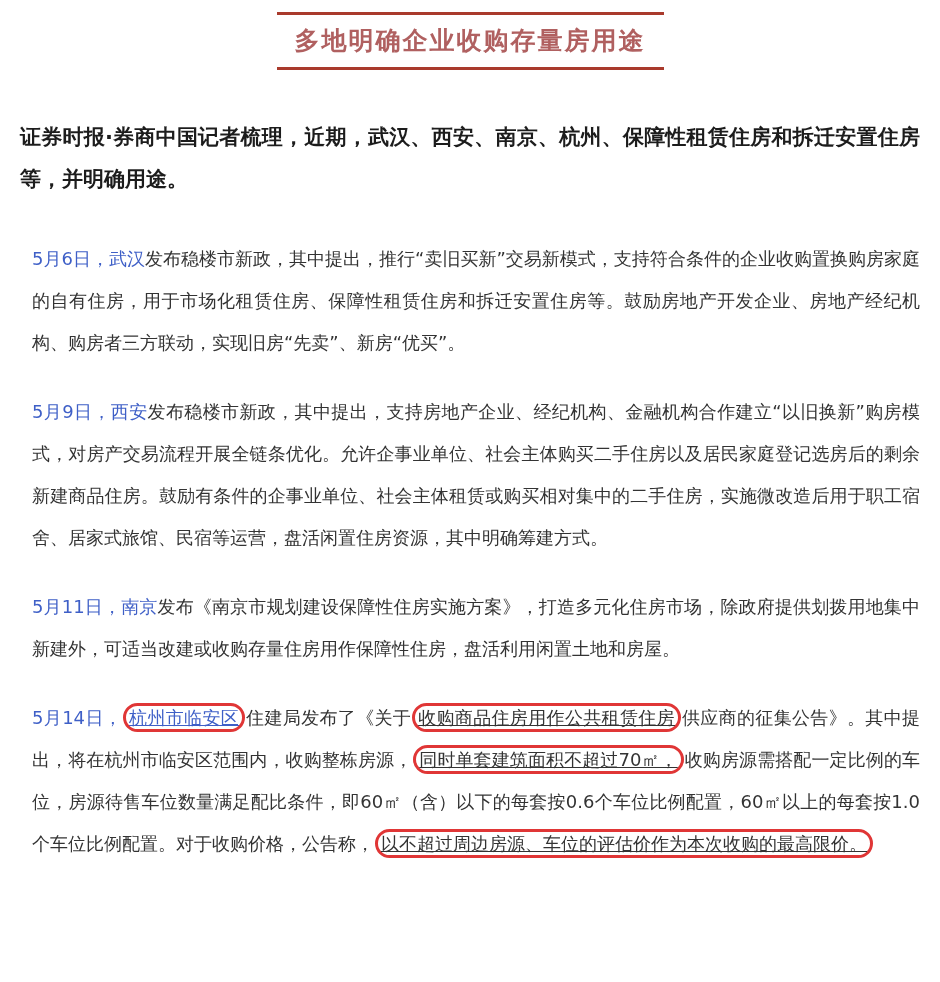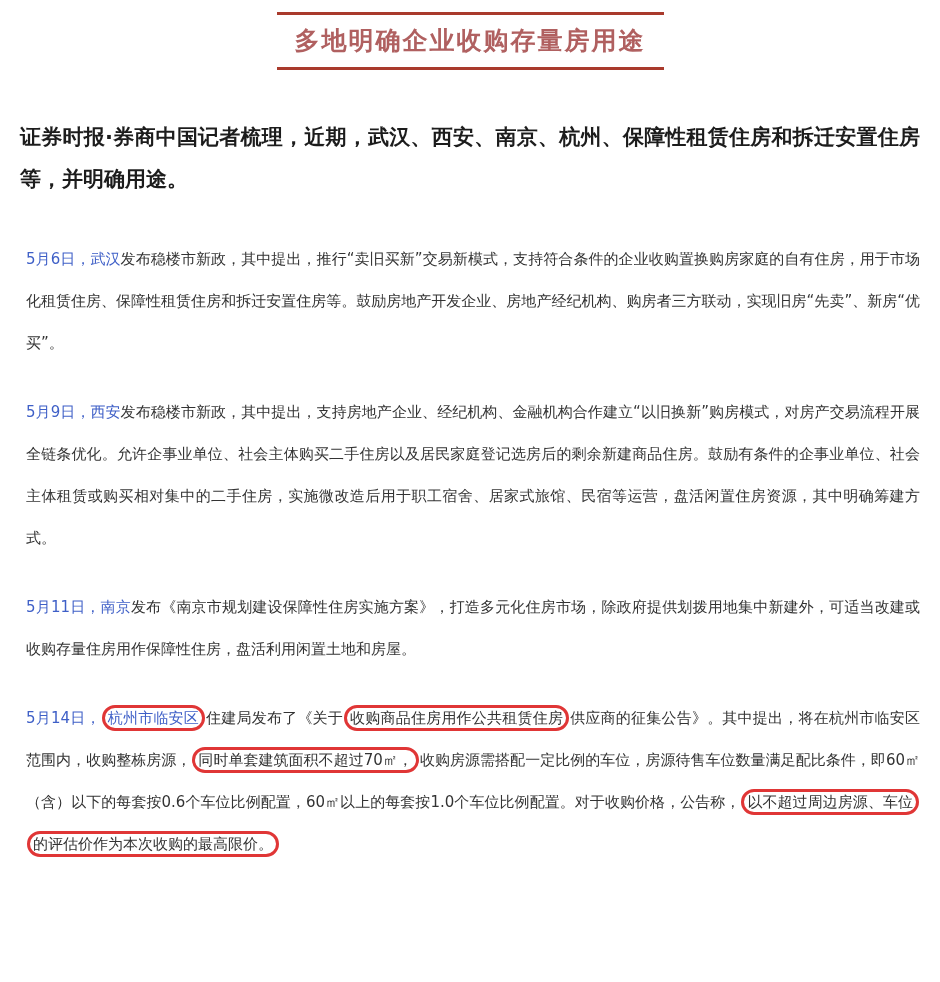--- a/index.html
+++ b/index.html
@@ -45,35 +45,36 @@
   }
   .intro {
     font-size: 21px;
     line-height: 42px;
     font-weight: bold;
     color: var(--intro-text);
     text-align: justify;
     margin: 0 0 38px 0;
   }
   .para {
-    font-size: 15px;
+    font-size: 18px;
     line-height: 42px;
     color: var(--body-text);
     text-align: justify;
-    margin: 0 0 27px 6px;
+    margin: 0 0 27px 12px;
   }
   .seg-plain { color: var(--body-text); }
   .seg-blue { color: var(--link-blue); }
   .seg-box, .seg-box-blue {
     border: 3px solid var(--hl-border);
     border-radius: 16px;
     padding: 1px 3px;
     margin: 0 1px;
     -webkit-box-decoration-break: clone;
     box-decoration-break: clone;
+    text-decoration: underline;
   }
   .seg-box { color: var(--body-text); }
   .seg-box-blue { color: var(--link-blue); }
 </style>
 </head>
 <body>
 
 <div class="doc">
 
   <div class="title-wrap">

